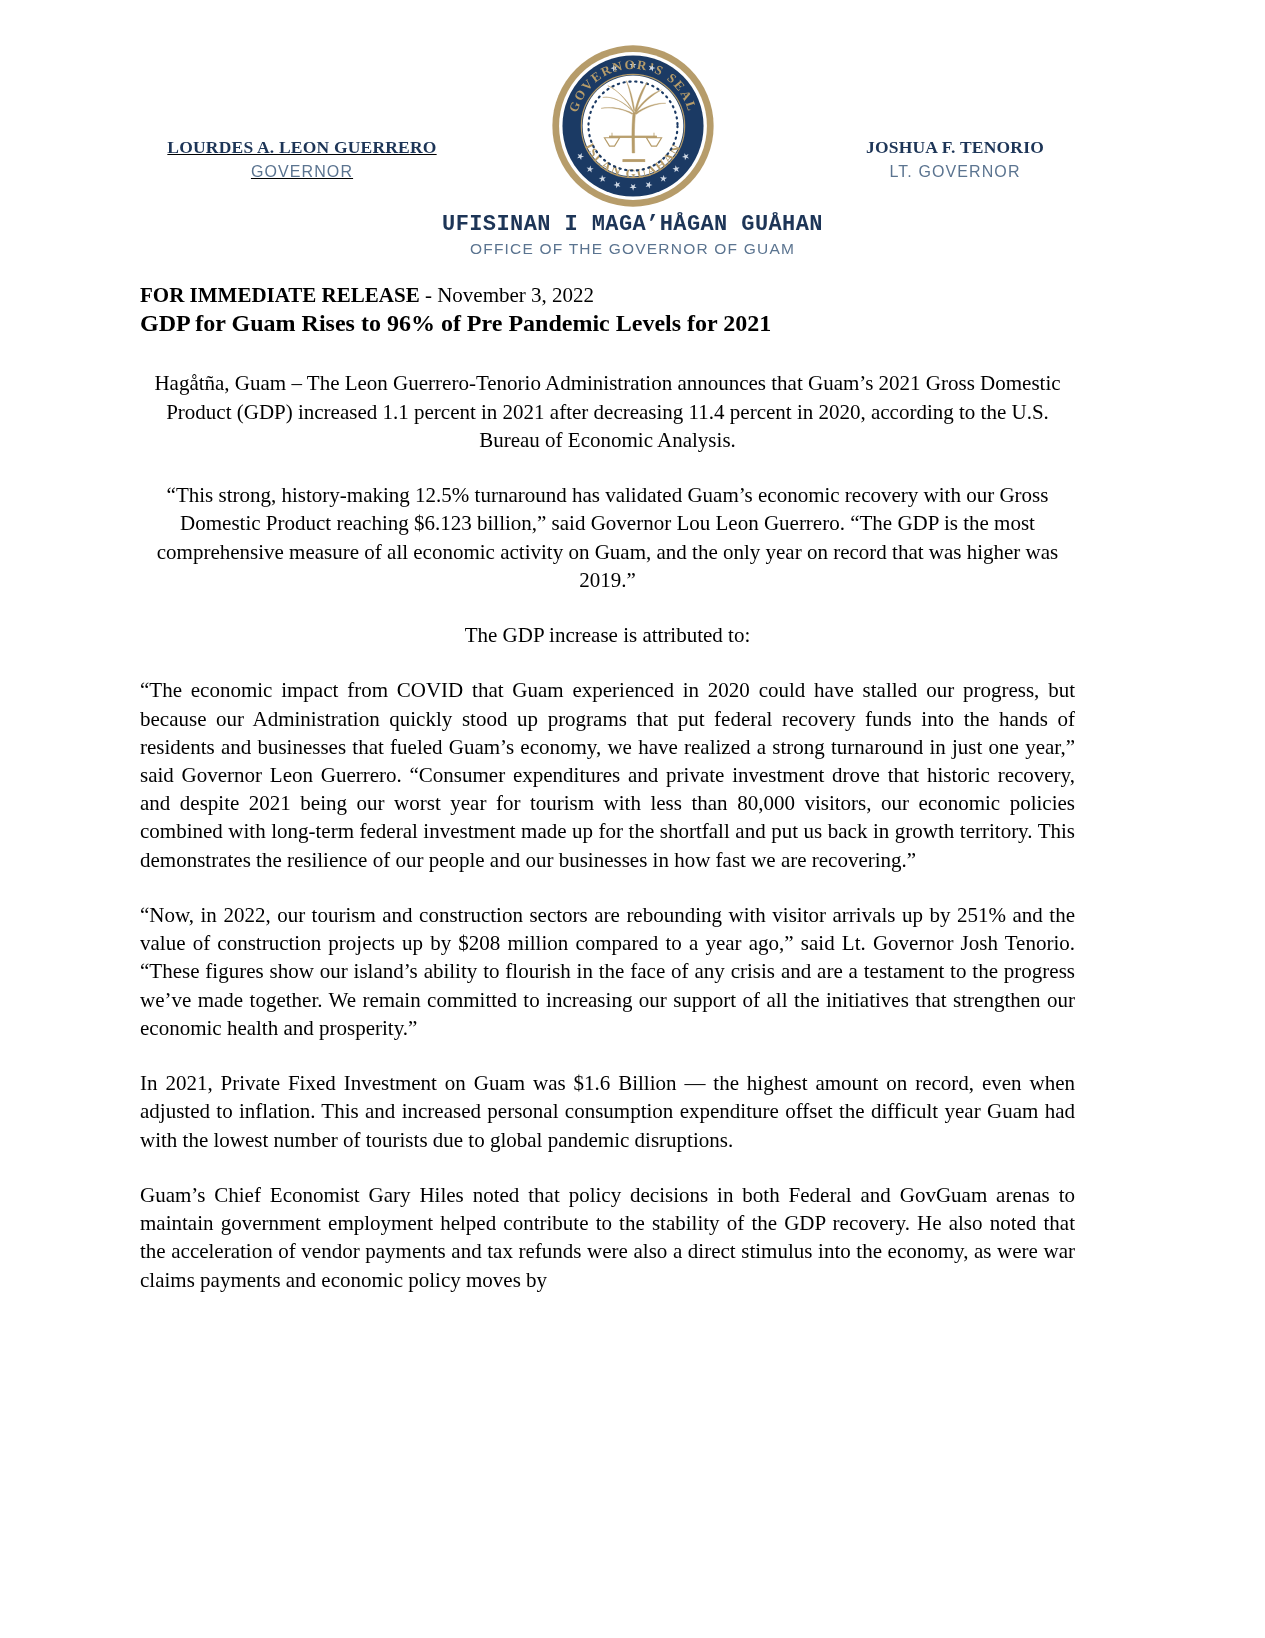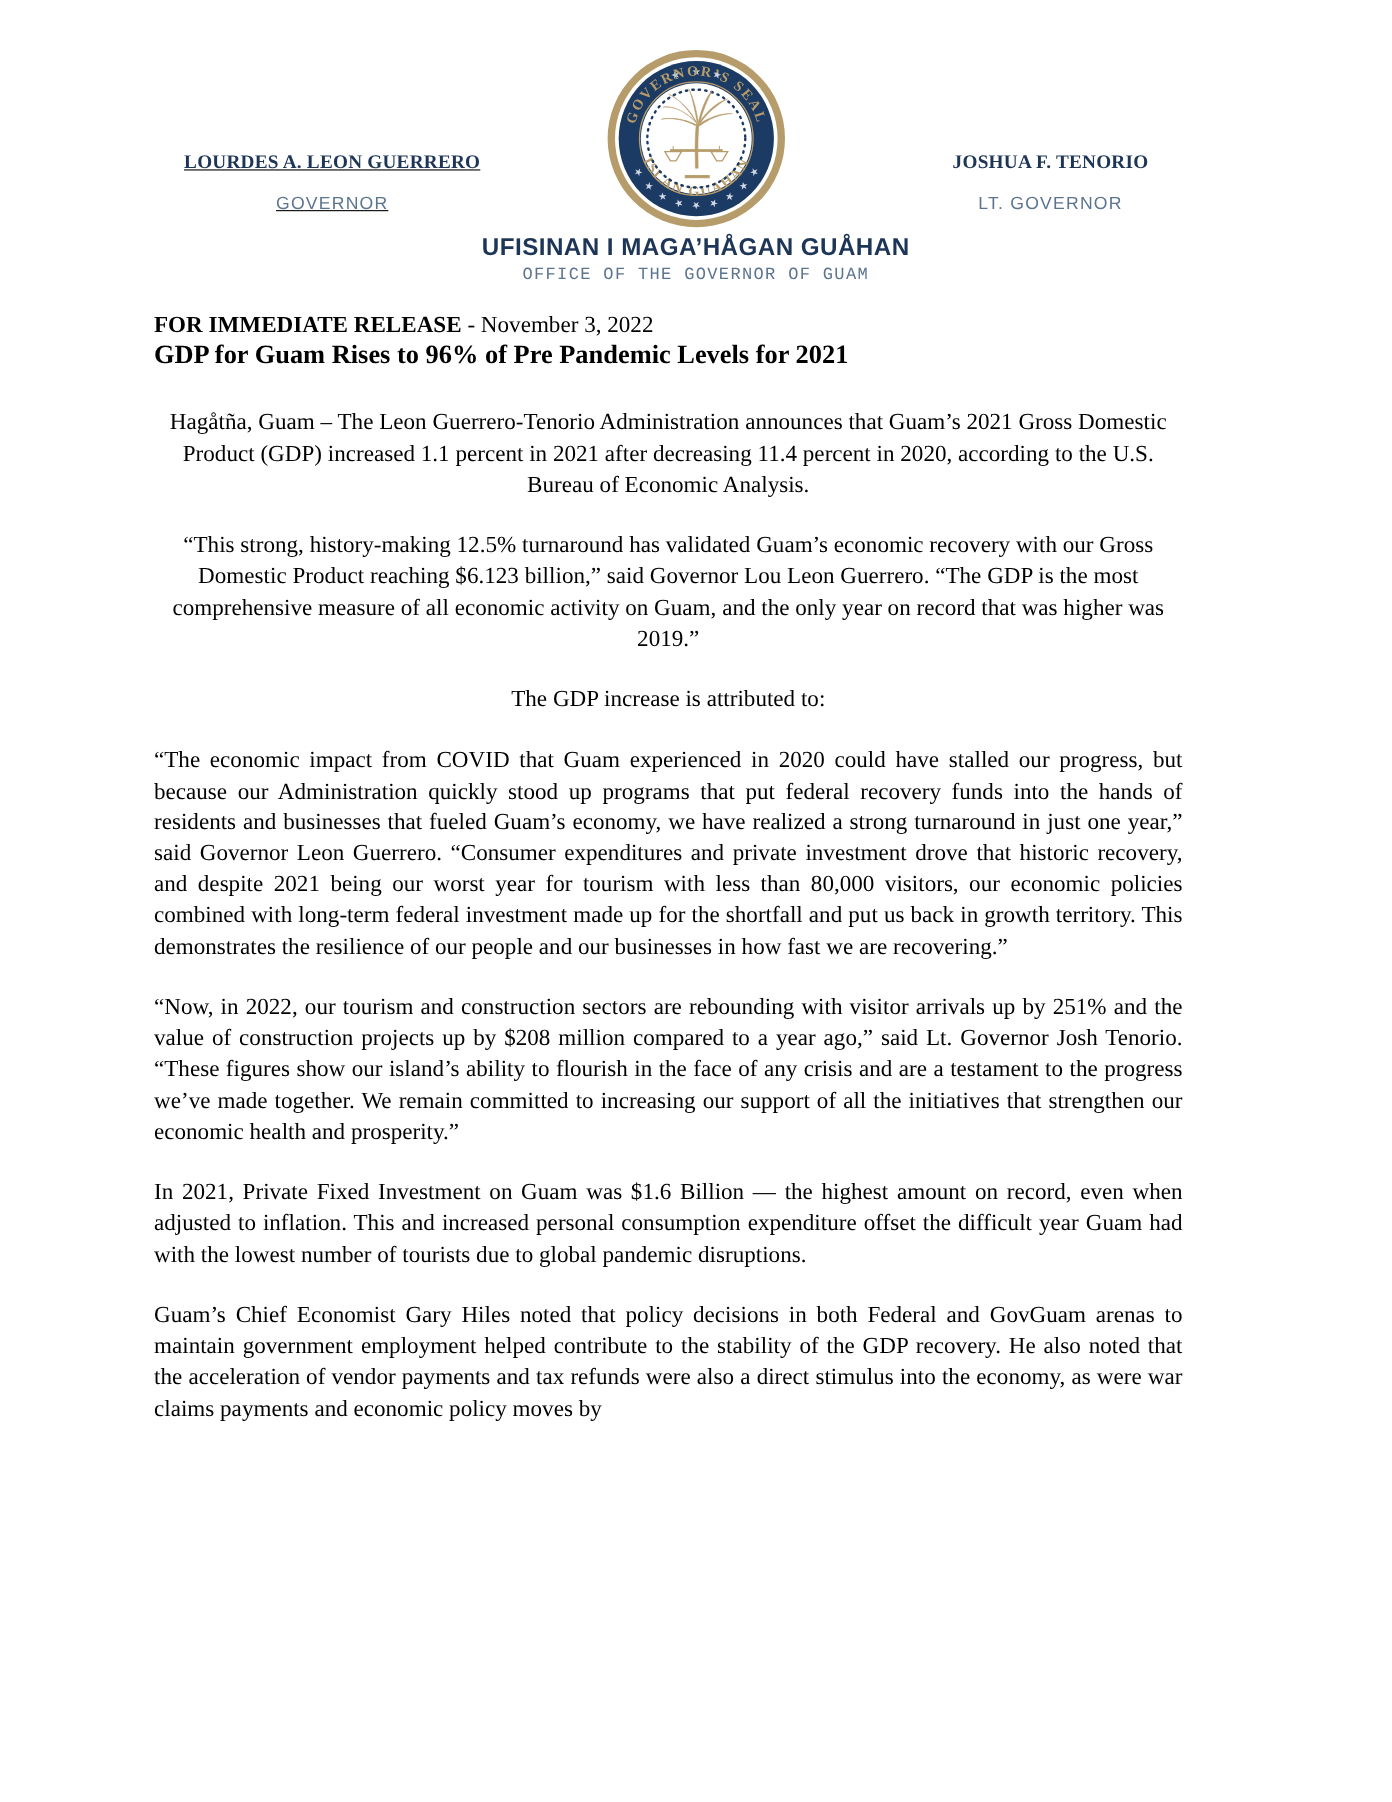--- a/index.html
+++ b/index.html
@@ -54,39 +54,39 @@
     font-weight: bold;
     font-size: 17.5px;
     letter-spacing: 0.2px;
     color: #1d3557;
   }
   .official .role {
     font-family: "Liberation Sans", sans-serif;
     font-size: 16px;
     letter-spacing: 1.1px;
     color: #5b7490;
-    margin-top: 19px;
+    margin-top: 5px;
   }
 
   .office-block {
     position: absolute;
     top: 212px;
     left: 0;
     width: 100%;
     text-align: center;
   }
   .office-native {
-    font-family: Liberation Sans, sans-serif;
+    font-family: Liberation Mono, monospace;
     font-weight: bold;
     font-size: 22px;
     letter-spacing: 0.4px;
     color: #1d3557;
   }
   .office-en {
-    font-family: Liberation Mono, monospace;
+    font-family: Liberation Sans, sans-serif;
     font-size: 15.5px;
     letter-spacing: 1.2px;
     color: #5b7490;
     margin-top: 3px;
   }
 
   
   .content {
     position: absolute;
     left: 140px;

